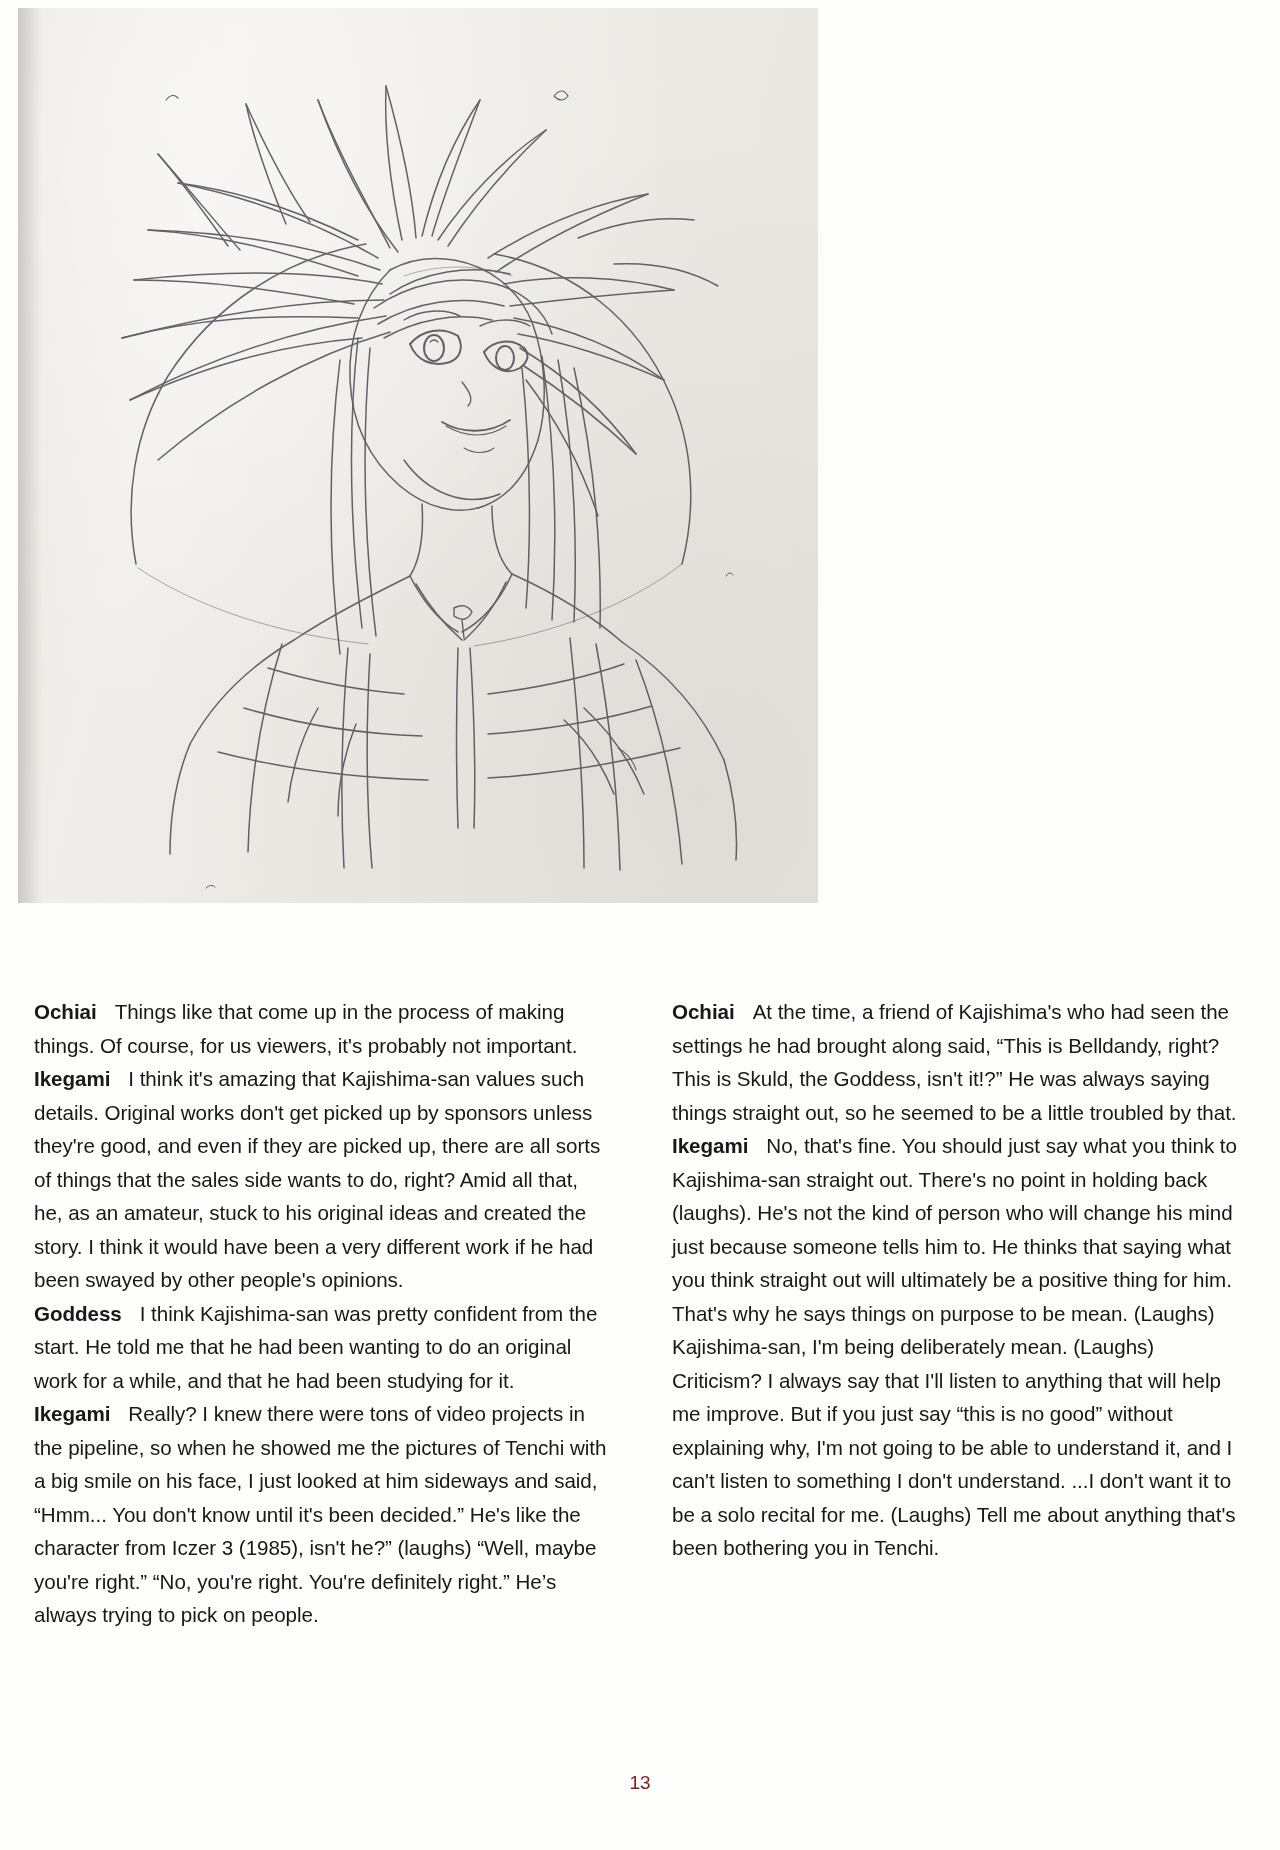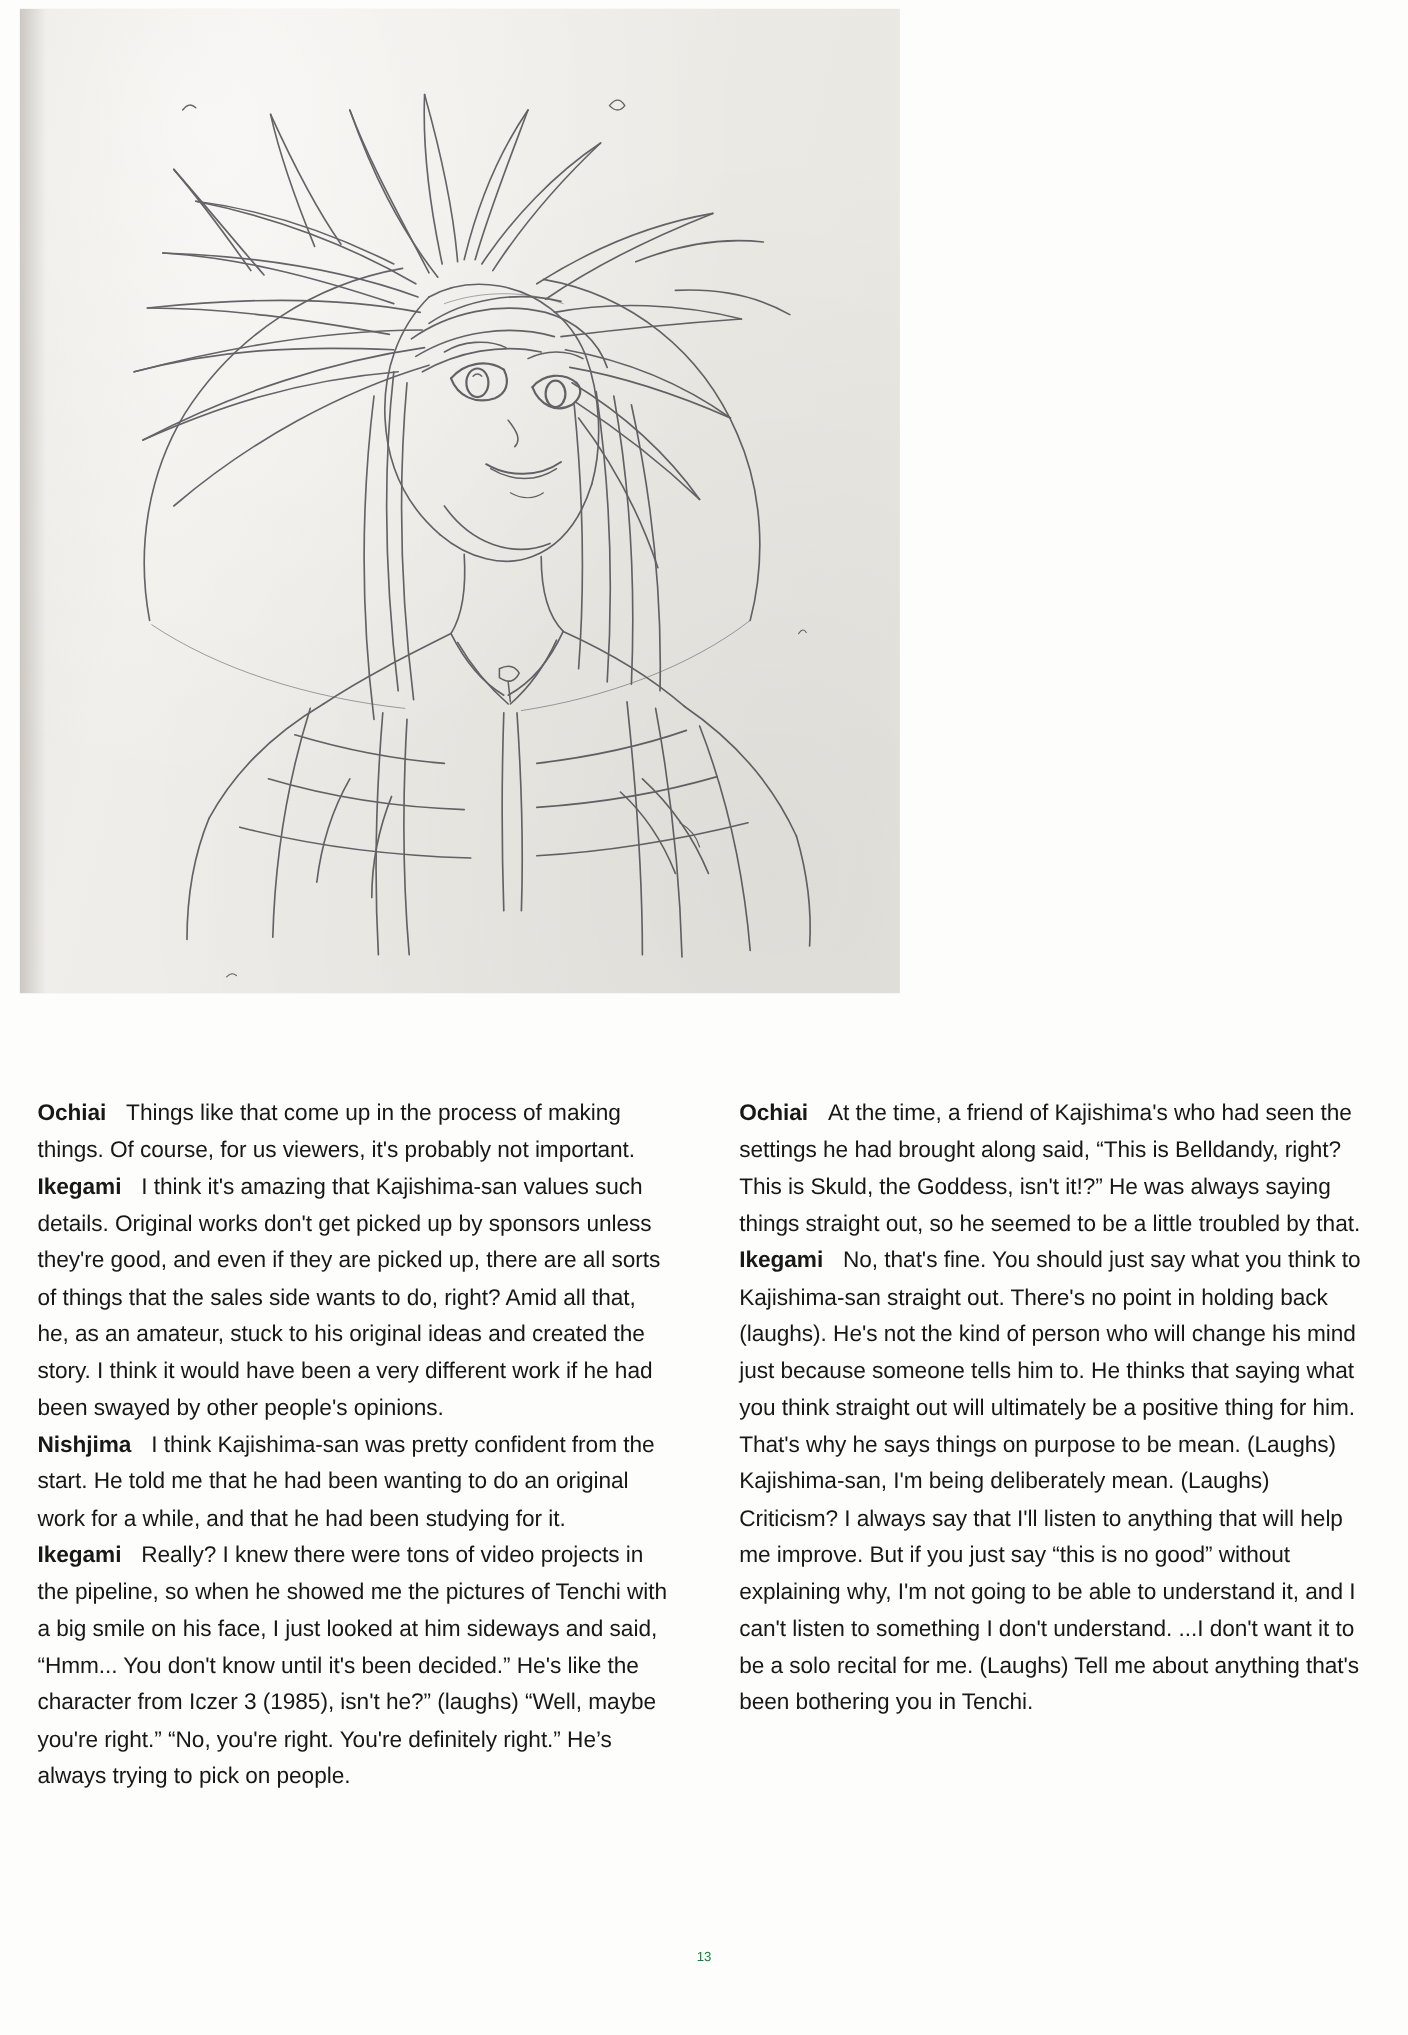--- a/index.html
+++ b/index.html
@@ -88,22 +88,22 @@
     margin-right: 18px;
   }
 
   
   .page-number {
     position: absolute;
     left: 0;
     top: 1772px;
     width: 1280px;
     text-align: center;
-    font-size: 12px;
-    color: #15803d;
+    font-size: 19px;
+    color: #7f1d1d;
   }
 </style>
 </head>
 <body>
 
 <div class="page">
 
   <div class="illus-wrap">
     <div class="illus-paper"></div>
     <div class="illus-left-shade"></div>
@@ -240,21 +240,21 @@
   <div class="columns">
 
     <div class="col">
       <p class="para">
         <span class="speaker">Ochiai</span><span>Things like that come up in the process of making things. Of course, for us viewers, it's probably not important.</span>
       </p>
       <p class="para">
         <span class="speaker">Ikegami</span><span>I think it's amazing that Kajishima-san values such details. Original works don't get picked up by sponsors unless they're good, and even if they are picked up, there are all sorts of things that the sales side wants to do, right? Amid all that, he, as an amateur, stuck to his original ideas and created the story. I think it would have been a very different work if he had been swayed by other people's opinions.</span>
       </p>
       <p class="para">
-        <span class="speaker">Nishjima</span><span>I think Kajishima-san was pretty confident from the start. He told me that he had been wanting to do an original work for a while, and that he had been studying for it.</span>
+        <span class="speaker">Goddess</span><span>I think Kajishima-san was pretty confident from the start. He told me that he had been wanting to do an original work for a while, and that he had been studying for it.</span>
       </p>
       <p class="para">
         <span class="speaker">Ikegami</span><span>Really? I knew there were tons of video projects in the pipeline, so when he showed me the pictures of Tenchi with a big smile on his face, I just looked at him sideways and said, “Hmm... You don't know until it's been decided.” He's like the character from Iczer 3 (1985), isn't he?” (laughs) “Well, maybe you're right.” “No, you're right. You're definitely right.” He’s always trying to pick on people.</span>
       </p>
     </div>
 
     <div class="col">
       <p class="para">
         <span class="speaker">Ochiai</span><span>At the time, a friend of Kajishima's who had seen the settings he had brought along said, “This is Belldandy, right? This is Skuld, the Goddess, isn't it!?” He was always saying things straight out, so he seemed to be a little troubled by that.</span>
       </p>

